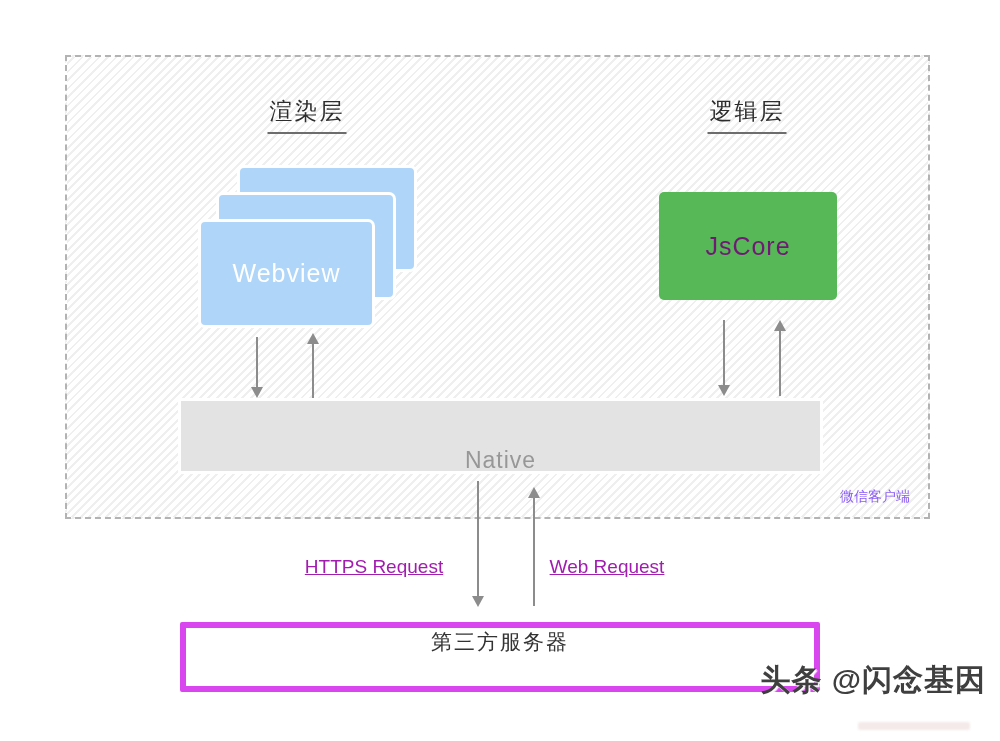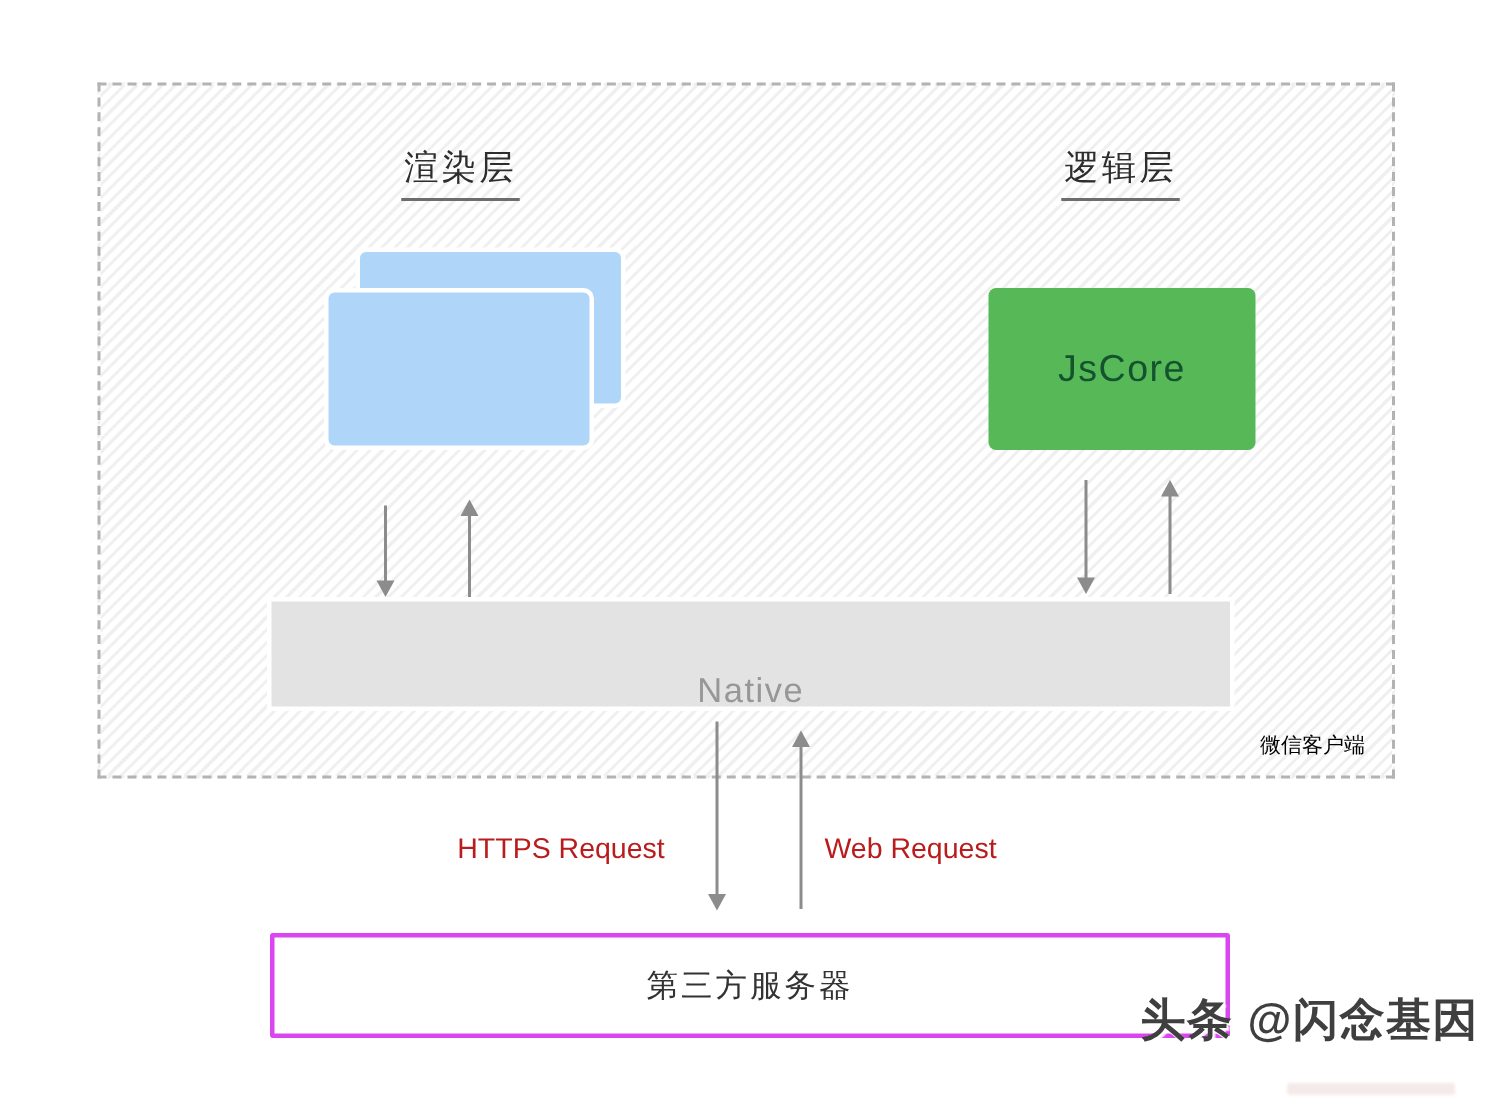--- a/index.html
+++ b/index.html
@@ -31,31 +31,31 @@
   .wv-mid  {left:216px;top:192px;width:180px;height:108px;}
   .wv-front{left:198px;top:219px;width:177px;height:109px;
     display:flex;align-items:center;justify-content:center;}
   .wv-front .box-label{font-size:25px;color:#ffffff;font-weight:400;letter-spacing:1px;}
   
   .jscore-box{
     position:absolute;left:659px;top:192px;width:178px;height:108px;
     background:#57b857;border-radius:5px;
     display:flex;align-items:center;justify-content:center;
   }
-  .jscore-box .box-label{font-size:25px;color:#14532d;letter-spacing:1px;}
+  .jscore-box .box-label{font-size:25px;color:#701a75;letter-spacing:1px;}
   
   .native-bar{
     position:absolute;left:178px;top:398px;width:645px;height:76px;
     background:#e3e3e3;border:3px solid #ffffff;border-radius:3px;box-sizing:border-box;
     display:flex;align-items:center;justify-content:center;
   }
   .native-bar .box-label{font-size:23px;color:#979797;letter-spacing:1px;margin-top:48px;}
   
   .client-label{
-    position:absolute;left:840px;top:488px;font-size:14px;color:#000000;white-space:nowrap;
+    position:absolute;left:840px;top:488px;font-size:14px;color:#8b5cf6;white-space:nowrap;
   }
   
   .arrow{position:absolute;width:2px;background:#8c8c8c;}
   .arrow-down::after{
     content:"";position:absolute;left:50%;bottom:-10px;transform:translateX(-50%);
     border-left:6px solid transparent;border-right:6px solid transparent;
     border-top:11px solid #8c8c8c;
   }
   .arrow-up::before{
     content:"";position:absolute;left:50%;top:-10px;transform:translateX(-50%);
@@ -63,29 +63,29 @@
     border-bottom:11px solid #8c8c8c;
   }
   .a-wv-down {left:256px;top:337px;height:51px;}
   .a-wv-up   {left:312px;top:343px;height:55px;}
   .a-js-down {left:723px;top:320px;height:66px;}
   .a-js-up   {left:779px;top:330px;height:66px;}
   .a-srv-down{left:477px;top:481px;height:116px;}
   .a-srv-up  {left:533px;top:497px;height:109px;}
   
   .proto-label{
-    position:absolute;transform:translateX(-50%);font-size:19px;color:#b91c1c;white-space:nowrap;
+    position:absolute;transform:translateX(-50%);font-size:19px;color:#a21caf;white-space:nowrap;text-decoration:underline;
   }
   .label-https{left:374px;top:556px;}
   .label-socket{left:607px;top:556px;}
   
   .server-box{
     position:absolute;left:180px;top:622px;width:640px;height:70px;
-    background:#ffffff;border:3px solid #d946ef;border-radius:2px;box-sizing:border-box;
-    display:flex;align-items:center;justify-content:center;
+    background:#ffffff;border:6px solid #d946ef;border-radius:2px;box-sizing:border-box;
+    display:flex;align-items:flex-start;justify-content:center;
   }
   .server-box .box-label{font-size:21px;color:#333333;letter-spacing:2px;}
   
   .watermark{
     position:absolute;right:14px;top:660px;font-size:30px;font-weight:bold;color:#3f3f3f;
     letter-spacing:1px;white-space:nowrap;
     text-shadow:1px 1px 0 #ffffff,2px 2px 1px rgba(255,255,255,0.9);
   }
   .faint-smudge{
     position:absolute;left:858px;top:722px;width:112px;height:8px;
@@ -97,20 +97,23 @@
 
 <div class="canvas">
 
   <div class="client-box"></div>
 
   <div class="layer-heading heading-render">渲染层</div>
   <div class="layer-heading heading-logic">逻辑层</div>
 
   <div class="wv-card wv-back"></div>
   <div class="wv-card wv-mid"></div>
+  <div class="wv-card wv-front">
+    <span class="box-label">Webview</span>
+  </div>
 
   <div class="jscore-box">
     <span class="box-label">JsCore</span>
   </div>
 
   <div class="arrow arrow-down a-wv-down"></div>
   <div class="arrow arrow-up a-wv-up"></div>
 
   <div class="arrow arrow-down a-js-down"></div>
   <div class="arrow arrow-up a-js-up"></div>

